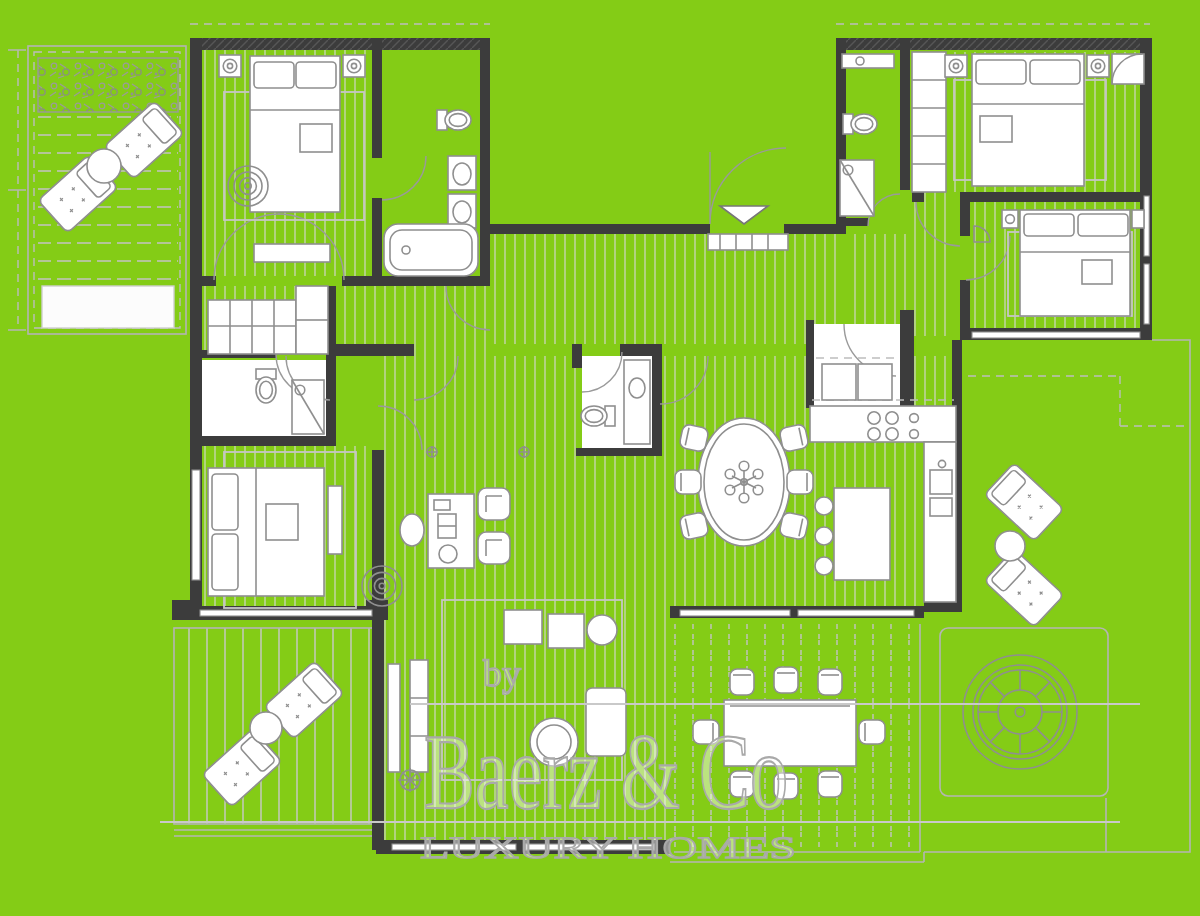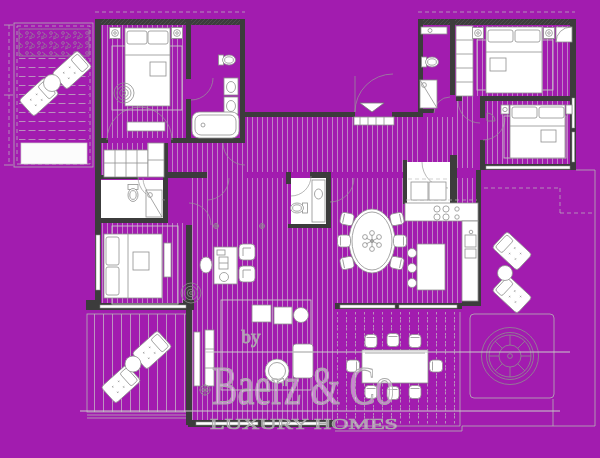--- a/index.html
+++ b/index.html
@@ -1,16 +1,16 @@
 <!DOCTYPE html>
 <html><head>
 <meta charset="utf-8">
 <style>
   html,body{margin:0;padding:0;background:#fff}
-  .canvas{width:600px;height:458px;background:#a21caf;position:relative;overflow:hidden;
+  .canvas{width:600px;height:458px;background:#84cc16;position:relative;overflow:hidden;
           font-family:"Liberation Sans",sans-serif}
   svg{display:block}
   .wall{fill:#3c3c3c;stroke:none}
   .floor{fill:url(#hatchV)}
   .room{fill:#ffffff;stroke:none}
   .furn{fill:#ffffff;stroke:#8f8f8f;stroke-width:.8}
   .furnline{fill:none;stroke:#8f8f8f;stroke-width:.8}
   .rug{fill:none;stroke:#c6c6c6;stroke-width:.9}
   .door{fill:none;stroke:#9a9a9a;stroke-width:.7}
   .thin{fill:none;stroke:#b5b5b5;stroke-width:.8}

